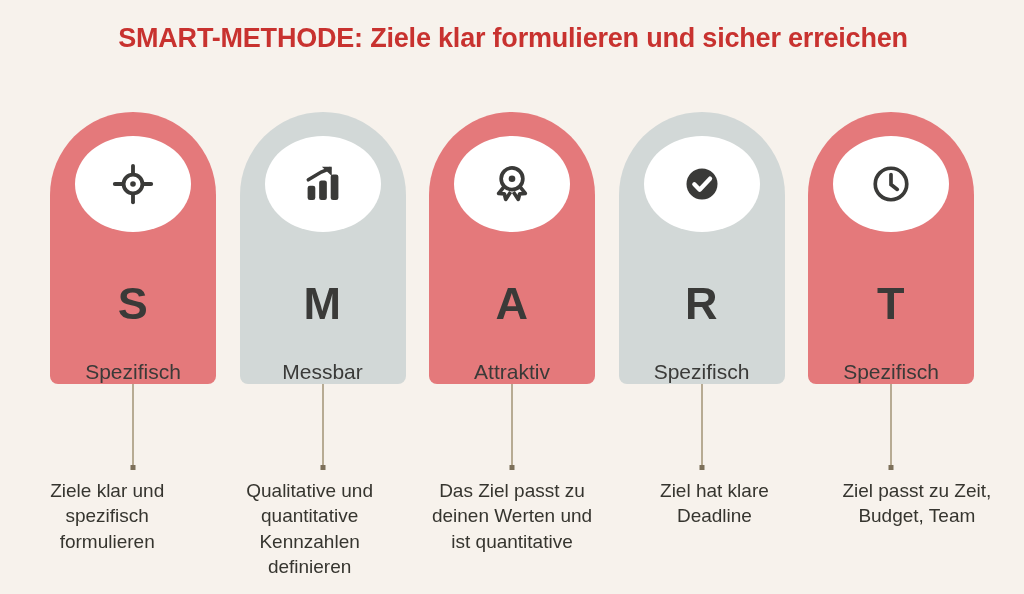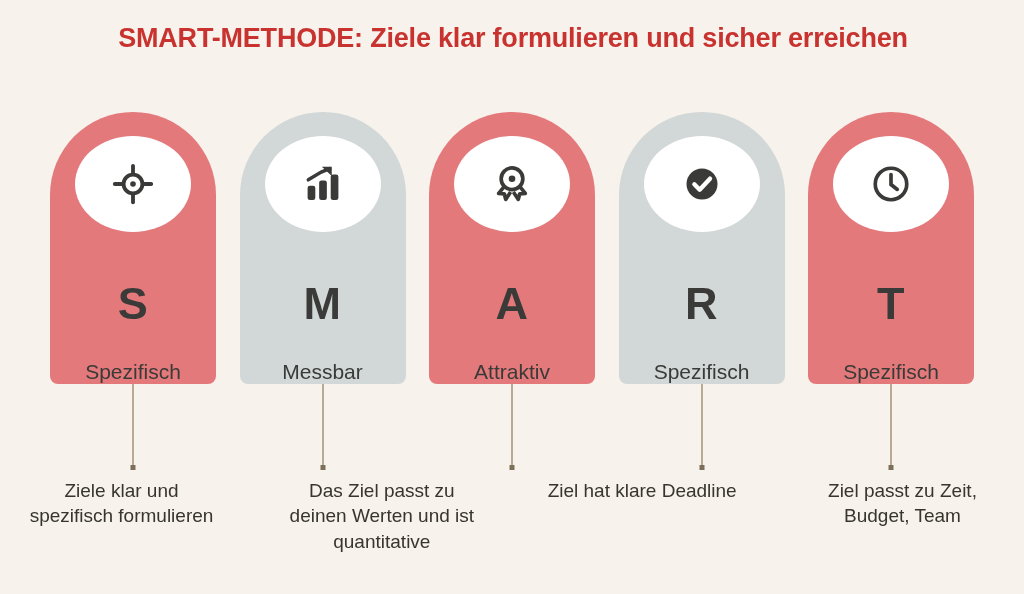--- a/index.html
+++ b/index.html
@@ -230,16 +230,17 @@
     <div class="dot"></div>
   </div>
   <div class="conn">
     <div class="line"></div>
     <div class="dot"></div>
   </div>
 </div>
 
 <div class="descriptions">
   <div class="desc">Ziele klar und spezifisch formulieren</div>
+  <div class="desc">Qualitative und quantitative Kennzahlen definieren</div>
   <div class="desc">Das Ziel passt zu deinen Werten und ist quantitative</div>
   <div class="desc">Ziel hat klare Deadline</div>
   <div class="desc">Ziel passt zu Zeit, Budget, Team</div>
 </div>
 
 </body></html>

